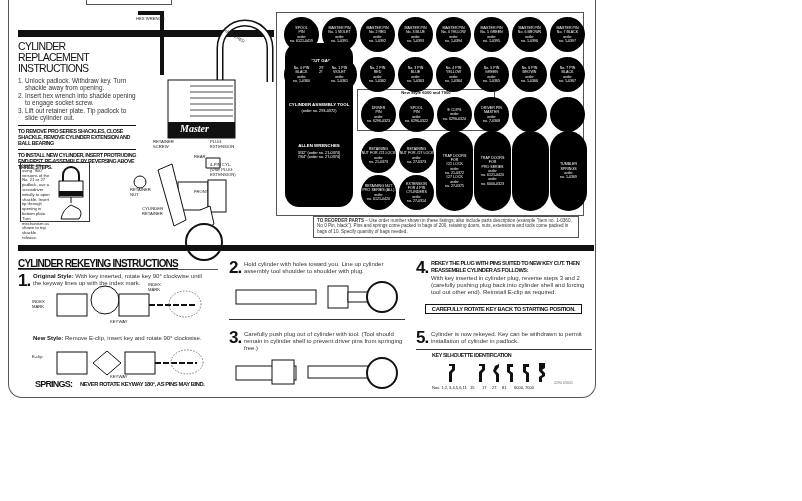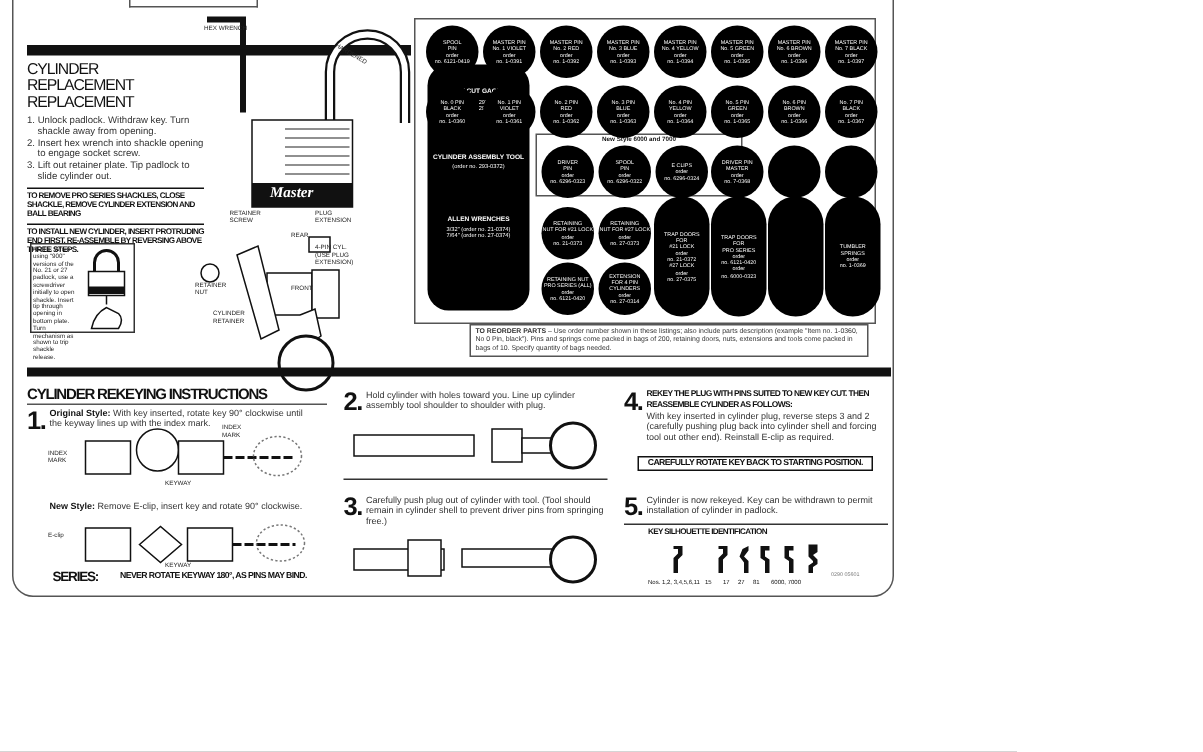--- a/index.html
+++ b/index.html
@@ -16,34 +16,34 @@
   .parts{position:absolute;left:276px;top:12px;width:306px;height:202px;border:1.2px solid #555;background:#fff;}
   .circle{position:absolute;width:35px;height:35px;border-radius:50%;background:#000;color:#fff;display:flex;flex-direction:column;align-items:center;justify-content:center;text-align:center;font-size:3.6px;line-height:4.3px;}
   .pill{position:absolute;width:37px;height:80px;border-radius:19px;background:#000;color:#fff;display:flex;flex-direction:column;align-items:center;justify-content:center;text-align:center;font-size:3.6px;line-height:4.3px;}
   .bigblock{position:absolute;left:8px;top:30px;width:68px;height:164px;border-radius:14px;background:#000;color:#fff;text-align:center;font-size:3.8px;line-height:4.6px;}
   .bigblock .hd{font-weight:bold;font-size:4.4px;margin-bottom:2px;}
   .newstyle{position:absolute;left:80px;top:76px;width:136px;height:40px;border:1px solid #555;}
   .newstyle-lbl{position:absolute;left:0;right:0;top:0;text-align:center;font-size:4.2px;font-weight:bold;}
   .reorder{position:absolute;left:313px;top:216px;width:266px;height:22px;border:1px solid #555;font-size:4.6px;line-height:5.4px;padding:1px 3px;box-sizing:border-box;color:#333;}
   .stepnum{font-size:17px;font-weight:bold;letter-spacing:-1px;line-height:16px;}
   .stepbody{font-size:6px;line-height:7px;color:#333;}
-  .h2{font-size:10px;font-weight:bold;letter-spacing:-0.8px;}
+  .h2{font-size:10px;font-weight:bold;letter-spacing:-0.8px;text-decoration:underline;}
   svg{position:absolute;overflow:visible;}
 </style>
 </head>
 <body>
 
 <div class="outline"></div>
 <div class="tab-top"></div>
 
 <div class="bar" style="left:18px;top:30px;width:256px;height:7px;"></div>
 
 <div class="abs" style="left:18px;top:41px;width:118px;">
   <h1 class="title">
-    <span>CYLINDER REPLACEMENT</span><br><span>REPLACEMENT</span>
+    <span>CYLINDER REPLACEMENT</span><br><span>INSTRUCTIONS</span>
   </h1>
   <ul class="steps" style="margin-top:3px;">
     <li>1. Unlock padlock. Withdraw key. Turn shackle away from opening.</li>
     <li>2. Insert hex wrench into shackle opening to engage socket screw.</li>
     <li>3. Lift out retainer plate. Tip padlock to slide cylinder out.</li>
   </ul>
   <div style="border-top:1.5px solid #111;margin-top:4px;padding-top:2px;" class="warn">To remove Pro series shackles, close shackle, remove cylinder extension and ball bearing</div>
   <div style="border-top:1.5px solid #111;margin-top:3px;padding-top:2px;" class="warn">To install new cylinder, insert protruding end first. Re-assemble by reversing above three steps.</div>
 </div>
 
@@ -309,21 +309,21 @@
 </div>
 <svg style="left:45px;top:347px;" width="165" height="32">
   <rect x="12" y="5" width="30" height="22" fill="#fff" stroke="#111"></rect>
   <path d="M48 16 l14-12 l14 12 l-14 12z" fill="#fff" stroke="#111"></path>
   <rect x="80" y="5" width="30" height="22" fill="#fff" stroke="#111"></rect>
   <line x1="110" y1="16" x2="152" y2="16" stroke="#111" stroke-width="2" stroke-dasharray="6 2"></line>
   <ellipse cx="142" cy="15" rx="16" ry="12" fill="none" stroke="#777" stroke-dasharray="1.5 1.5"></ellipse>
 </svg>
 <div class="abs tiny" style="left:32px;top:355px;">E-clip</div>
 <div class="abs tiny" style="left:110px;top:375px;">KEYWAY</div>
-<div class="abs" style="left:35px;top:379px;font-size:9px;font-weight:bold;letter-spacing:-0.8px;">SERIES:</div>
+<div class="abs" style="left:35px;top:379px;font-size:9px;font-weight:bold;letter-spacing:-0.8px;">SPRINGS:</div>
 <div class="abs" style="left:80px;top:381px;font-size:5.8px;font-weight:bold;letter-spacing:-0.4px;">NEVER ROTATE KEYWAY 180°, AS PINS MAY BIND.</div>
 
 <div class="abs stepnum" style="left:229px;top:260px;">2.</div>
 <div class="abs stepbody" style="left:244px;top:261px;width:150px;">Hold cylinder with holes toward you. Line up cylinder assembly tool shoulder to shoulder with plug.</div>
 <svg style="left:232px;top:280px;" width="175" height="40">
   <rect x="4" y="10" width="80" height="14" fill="#fff" stroke="#111"></rect>
   <rect x="96" y="6" width="20" height="22" fill="#fff" stroke="#111"></rect>
   <rect x="116" y="12" width="20" height="10" fill="#fff" stroke="#111"></rect>
   <circle cx="150" cy="17" r="15" fill="#fff" stroke="#111" stroke-width="2"></circle>
 </svg>

